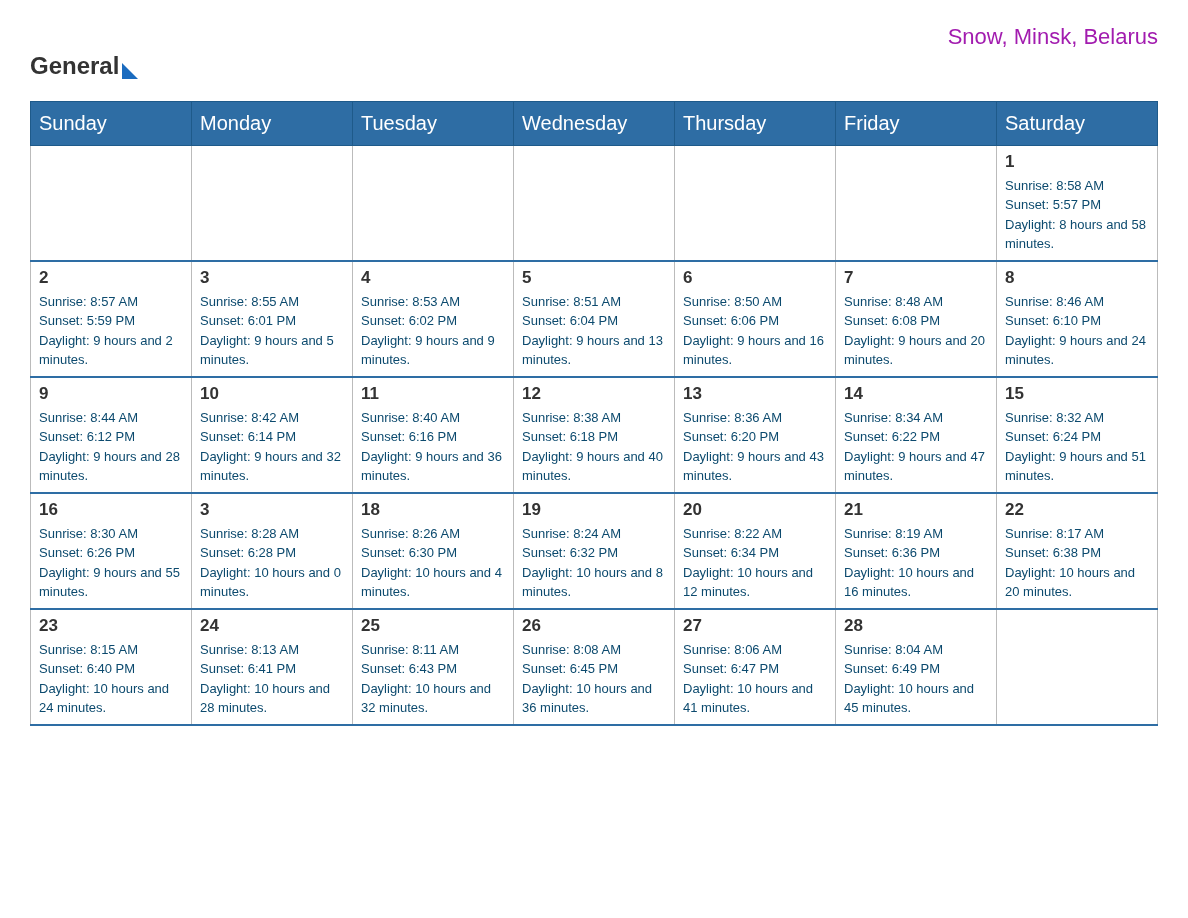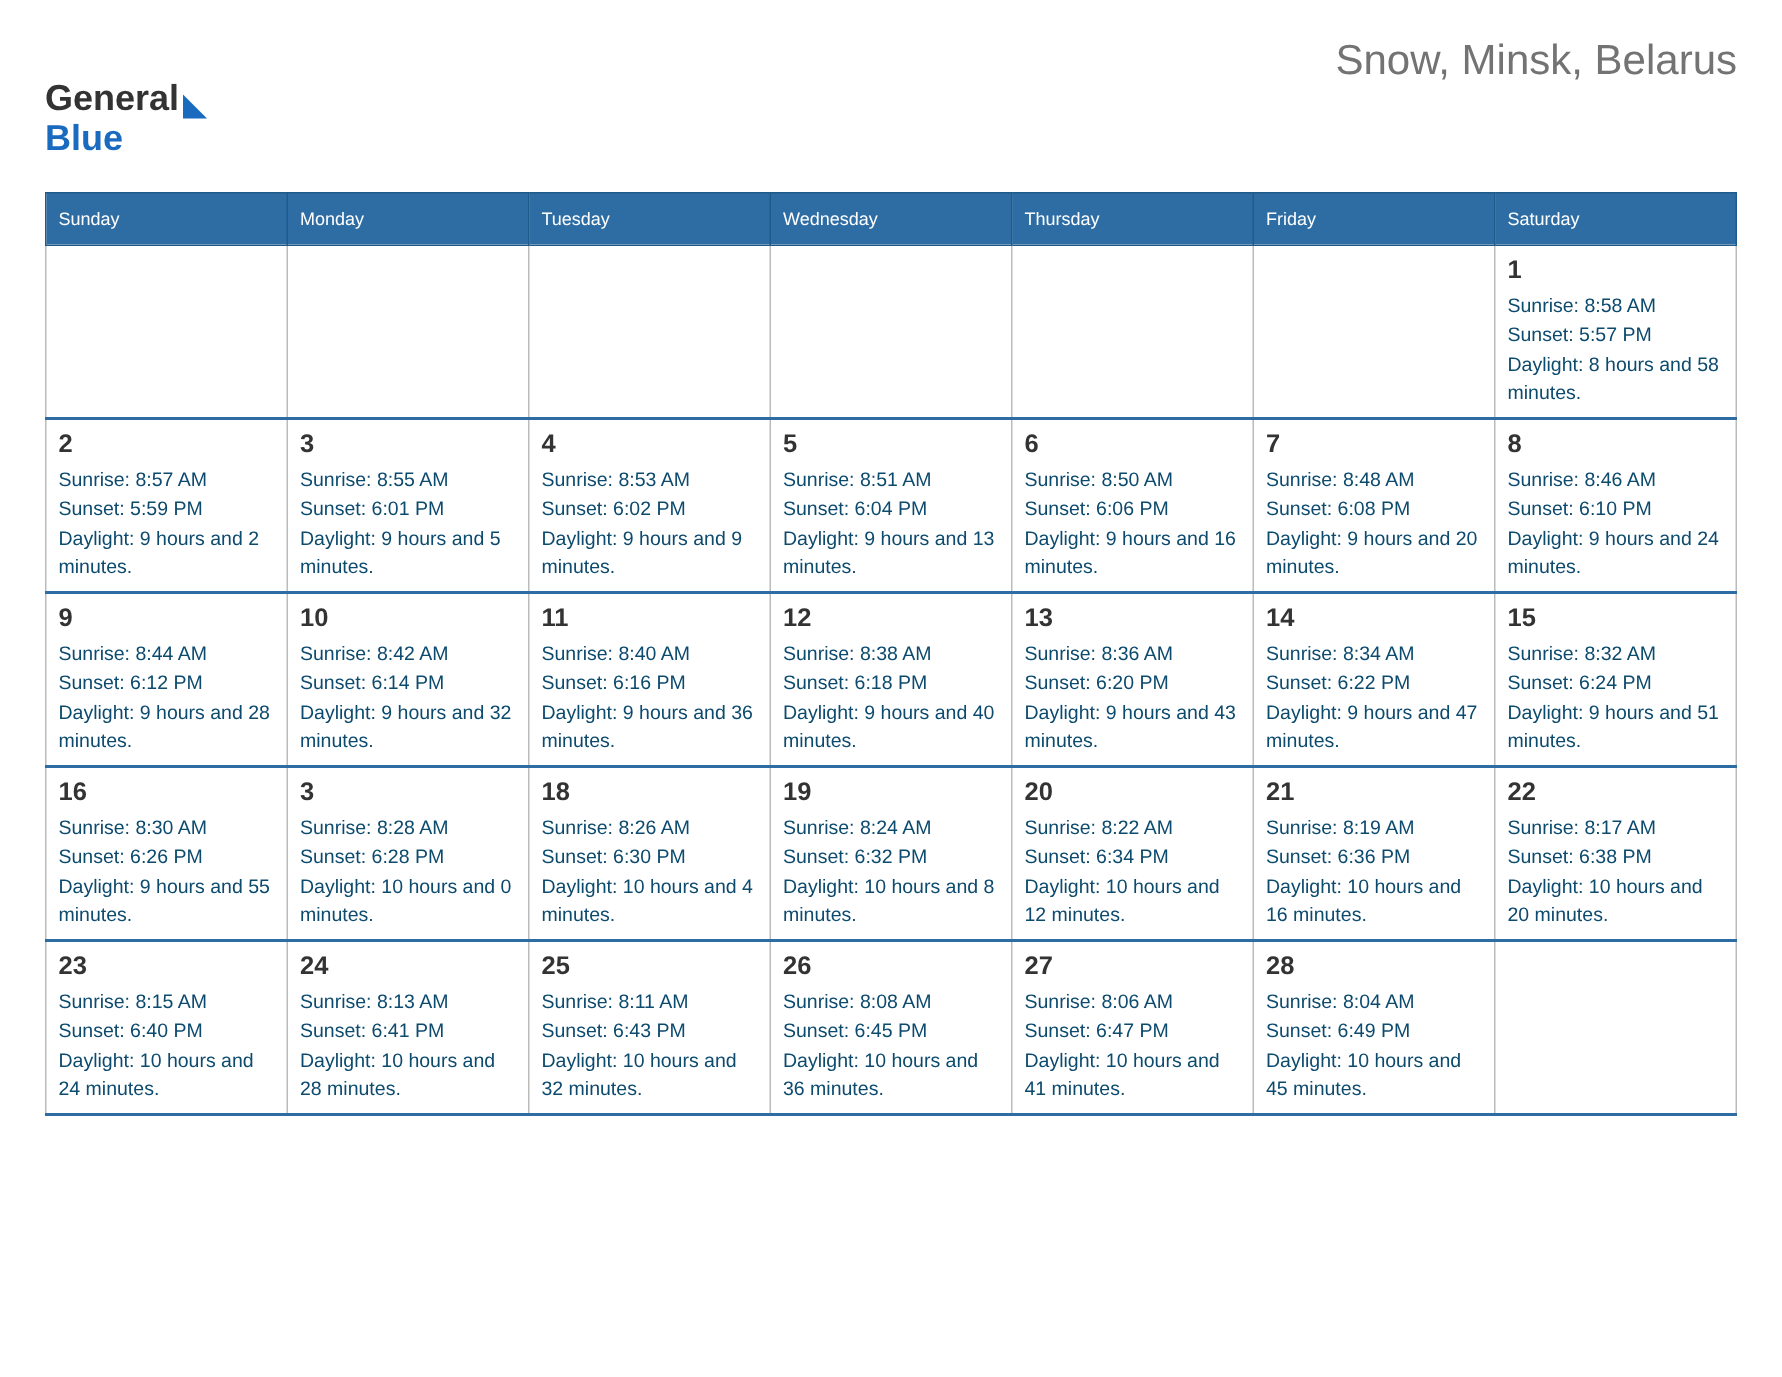--- a/index.html
+++ b/index.html
@@ -39,35 +39,35 @@
     .title-block {
       text-align: right;
     }
     .title-block h1 {
       font-size: 52px;
       font-weight: bold;
       color: #222;
       line-height: 1.1;
     }
     .title-block h2 {
-      font-size: 28px;
+      font-size: 22px;
       font-weight: normal;
-      color: #737373;
+      color: #a21caf;
       margin-top: 4px;
     }
     .calendar {
       width: 100%;
       border-collapse: collapse;
       border: 1px solid #999;
     }
     .calendar thead th {
       background: #2e6da4;
       color: #fff;
       padding: 10px 8px;
-      font-size: 12px;
+      font-size: 20px;
       font-weight: normal;
       text-align: left;
       border: 1px solid #1e5a8a;
     }
     .calendar tbody td {
       vertical-align: top;
       border: 1px solid #bbb;
       padding: 6px 8px;
       width: 14.28%;
       min-height: 110px;
@@ -96,21 +96,20 @@
     }
   </style>
 </head>
 <body>
 
 <div class="header">
   <div class="logo">
     <span class="logo-general">General</span>
     <div class="logo-triangle"></div>
     <br>
-    <span class="logo-blue">Blue</span>
   </div>
   <div class="title-block">
     <h2>Snow, Minsk, Belarus</h2>
   </div>
 </div>
 
 <table class="calendar">
   <thead>
     <tr>
     <th>Sunday</th>

